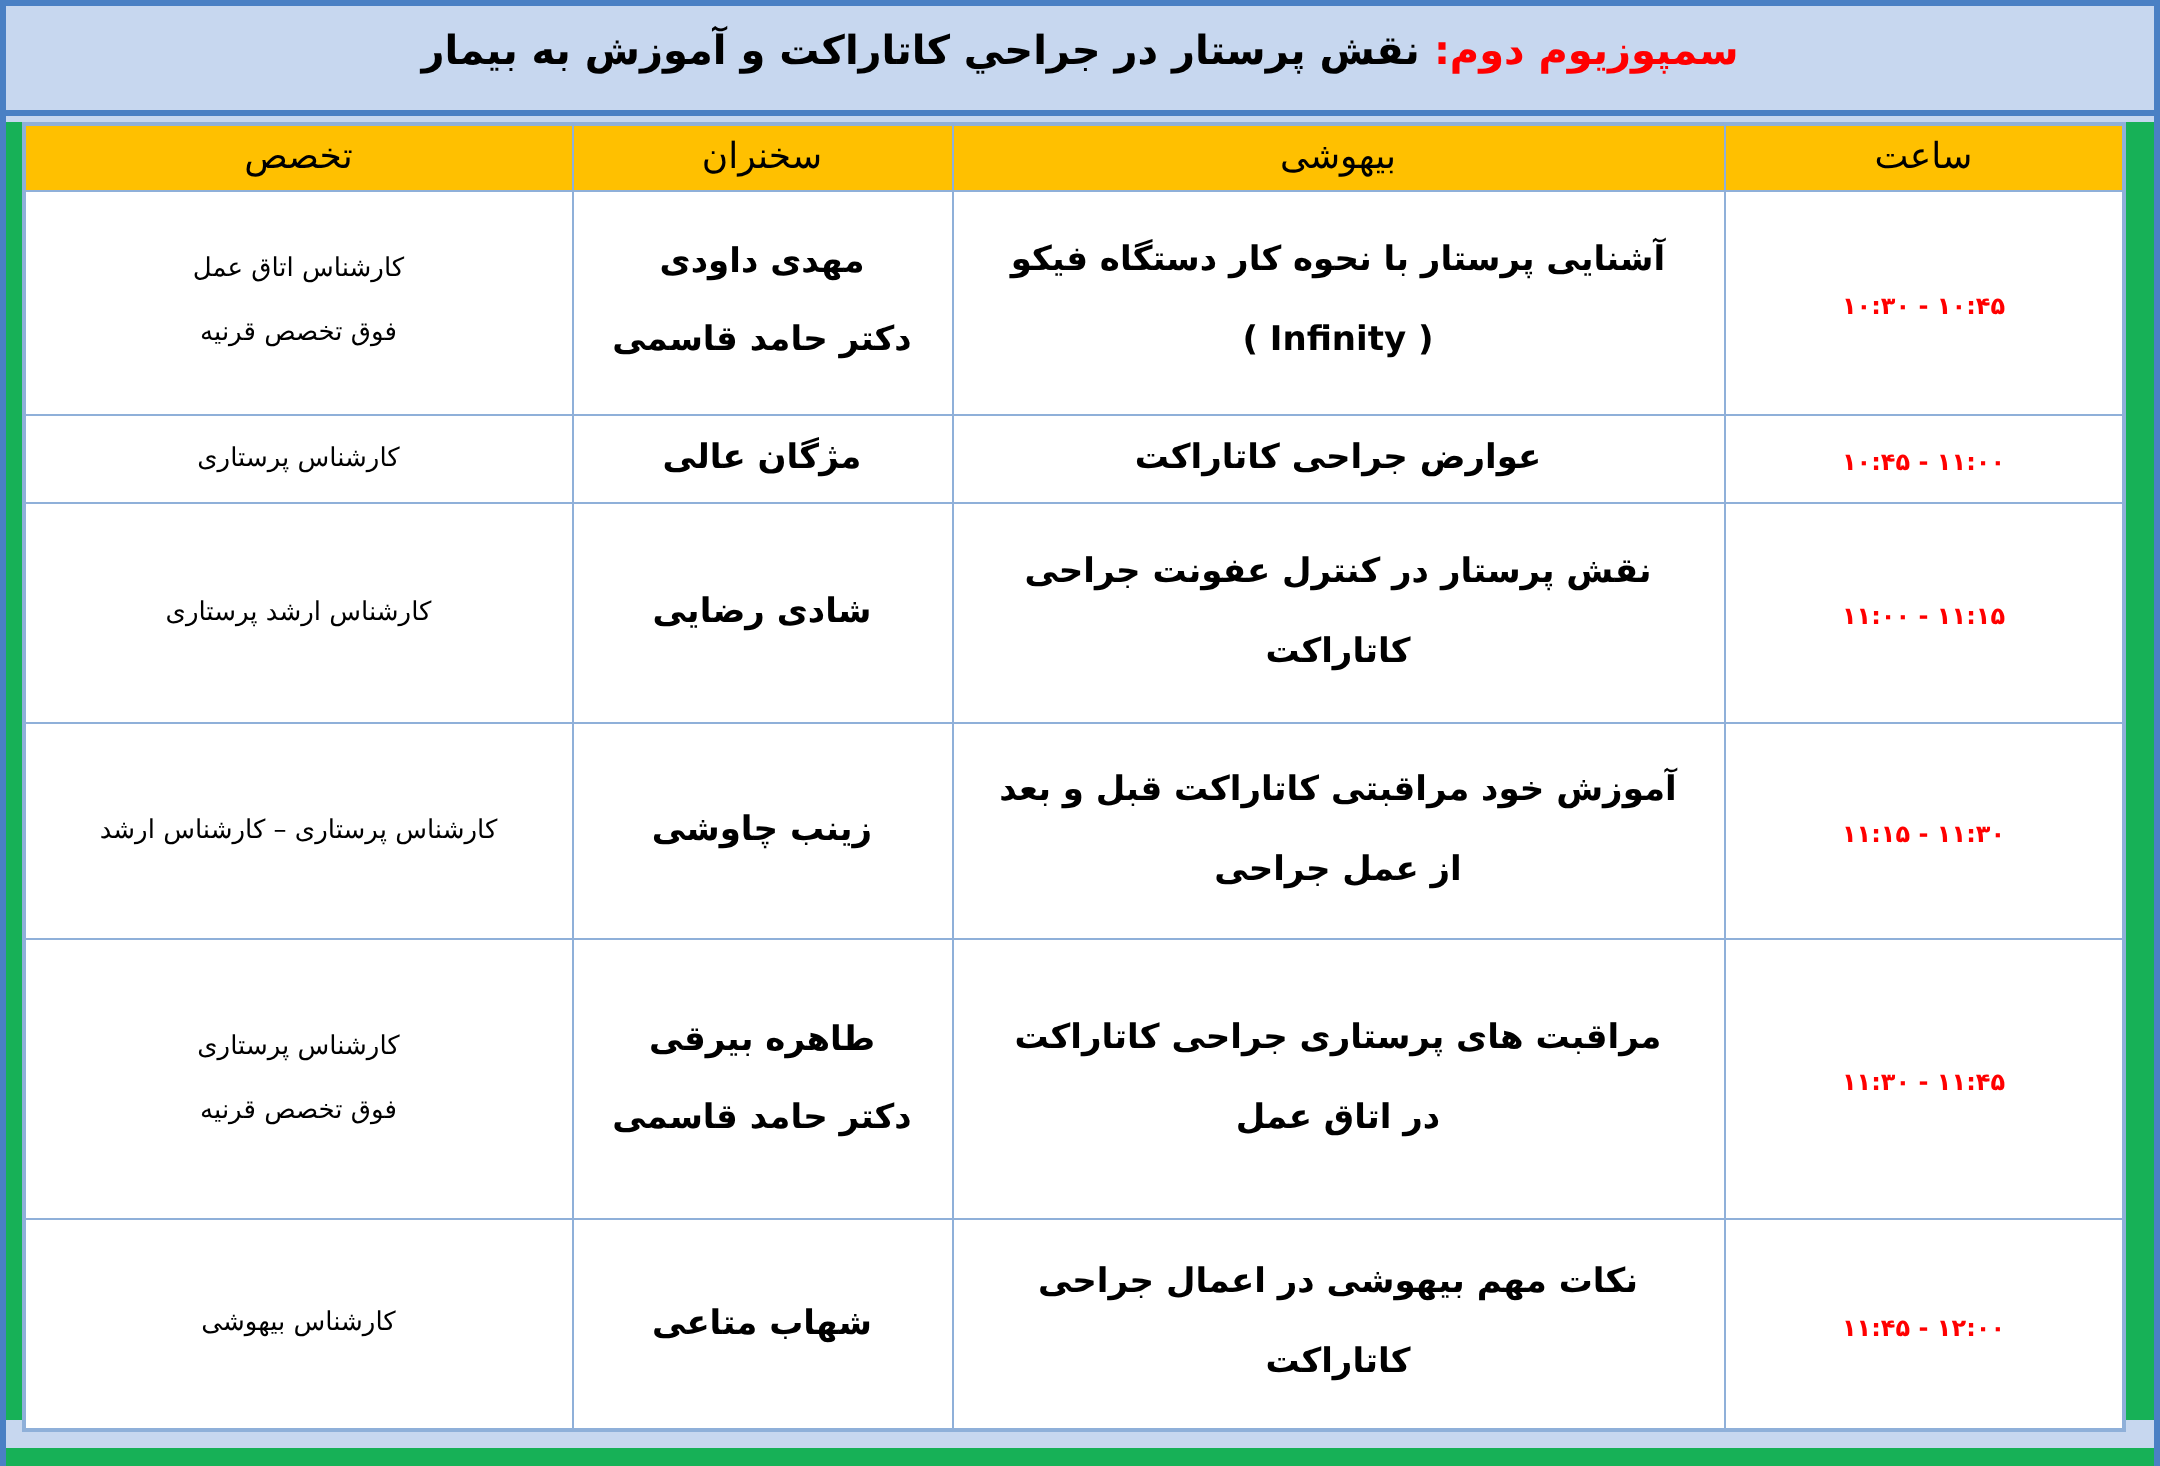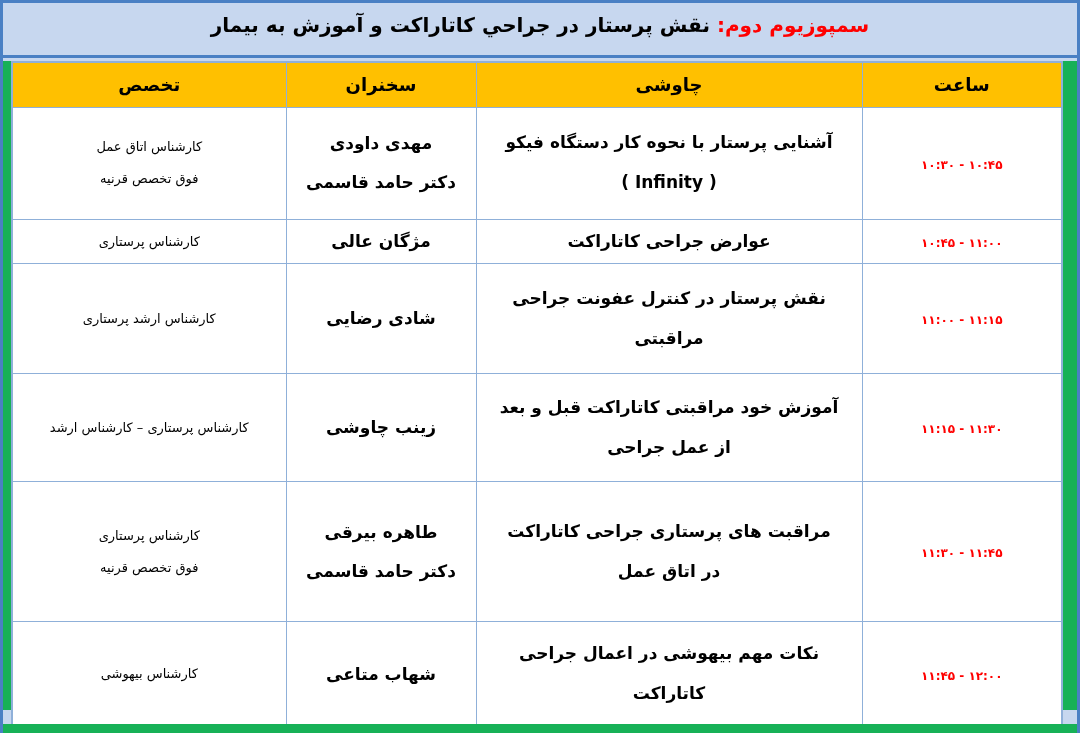--- a/index.html
+++ b/index.html
@@ -66,22 +66,22 @@
   table.schedule td, table.schedule th{
     border:1px solid var(--cell-blue);
     text-align:center;
     vertical-align:middle;
     padding:2px 6px;
     overflow:hidden;
   }
   th.col-head{
     background:var(--accent-orange);
     font-size:18px;
-    font-weight:bold;
-    height:45px;
+    font-weight:normal;
+    height:33px;
   }
   .cell-text{white-space:pre-line;display:inline-block;}
   td.specialty .cell-text{font-size:13px;font-weight:normal;line-height:2.45;}
   td.speaker .cell-text{font-size:17px;font-weight:bold;line-height:2.3;}
   td.title .cell-text{font-size:17px;font-weight:bold;line-height:2.35;}
   td.time .cell-text{
     font-size:12px;
     font-weight:bold;
     color:var(--time-red);
     direction:ltr;
@@ -110,21 +110,21 @@
     <table class="schedule">
       <colgroup>
         <col style="width:200px">
         <col style="width:386px">
         <col style="width:190px">
         <col>
       </colgroup>
       <tbody>
           <tr>
         <th class="col-head">ساعت</th>
-        <th class="col-head">چاوشی</th>
+        <th class="col-head">بیهوشی</th>
         <th class="col-head">سخنران</th>
         <th class="col-head">تخصص</th>
       </tr>
       <tr class="h-r1">
         <td class="time"><span class="cell-text">۱۰:۳۰ - ۱۰:۴۵</span></td>
         <td class="title"><span class="cell-text">آشنایی پرستار با نحوه کار دستگاه فیکو
 ( Infinity )</span></td>
         <td class="speaker"><span class="cell-text">مهدی داودی
 دکتر حامد قاسمی</span></td>
         <td class="specialty"><span class="cell-text">کارشناس اتاق عمل
@@ -132,21 +132,21 @@
       </tr>
       <tr class="h-r2">
         <td class="time"><span class="cell-text">۱۰:۴۵ - ۱۱:۰۰</span></td>
         <td class="title"><span class="cell-text">عوارض جراحی کاتاراکت</span></td>
         <td class="speaker"><span class="cell-text">مژگان عالی</span></td>
         <td class="specialty"><span class="cell-text">کارشناس پرستاری</span></td>
       </tr>
       <tr class="h-r3">
         <td class="time"><span class="cell-text">۱۱:۰۰ - ۱۱:۱۵</span></td>
         <td class="title"><span class="cell-text">نقش پرستار در کنترل عفونت جراحی
-مراقبتی</span></td>
+کاتاراکت</span></td>
         <td class="speaker"><span class="cell-text">شادی رضایی</span></td>
         <td class="specialty"><span class="cell-text">کارشناس ارشد پرستاری</span></td>
       </tr>
       <tr class="h-r4">
         <td class="time"><span class="cell-text">۱۱:۱۵ - ۱۱:۳۰</span></td>
         <td class="title"><span class="cell-text">آموزش خود مراقبتی کاتاراکت قبل و بعد
 از عمل جراحی</span></td>
         <td class="speaker"><span class="cell-text">زینب چاوشی</span></td>
         <td class="specialty"><span class="cell-text">کارشناس پرستاری – کارشناس ارشد</span></td>
       </tr>

